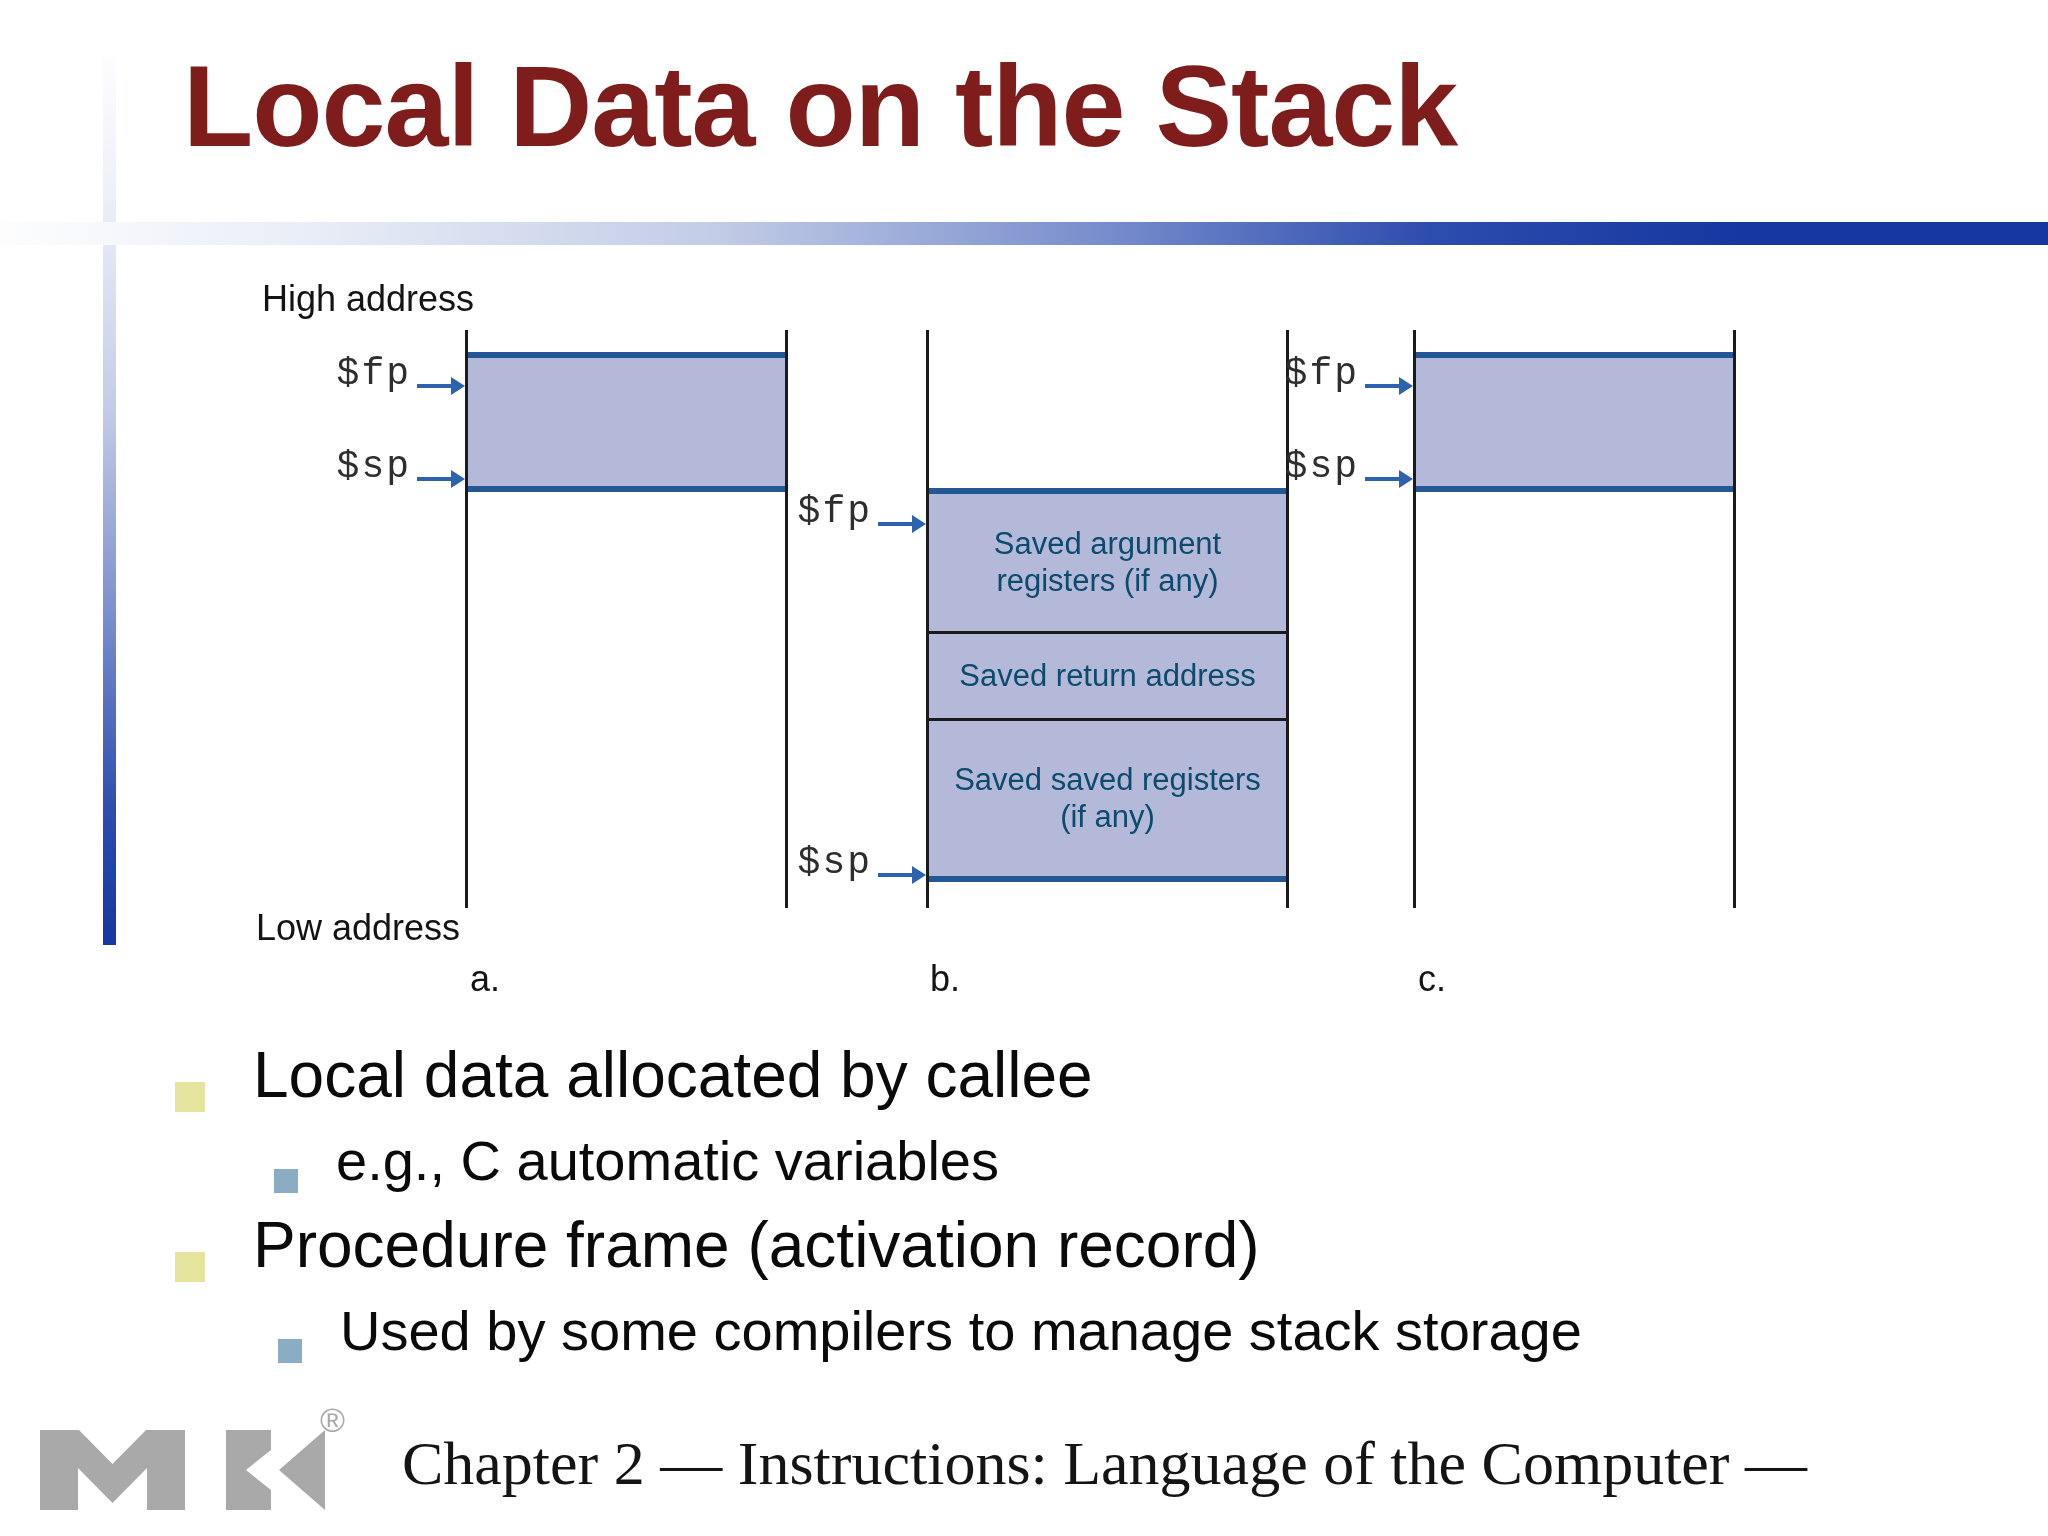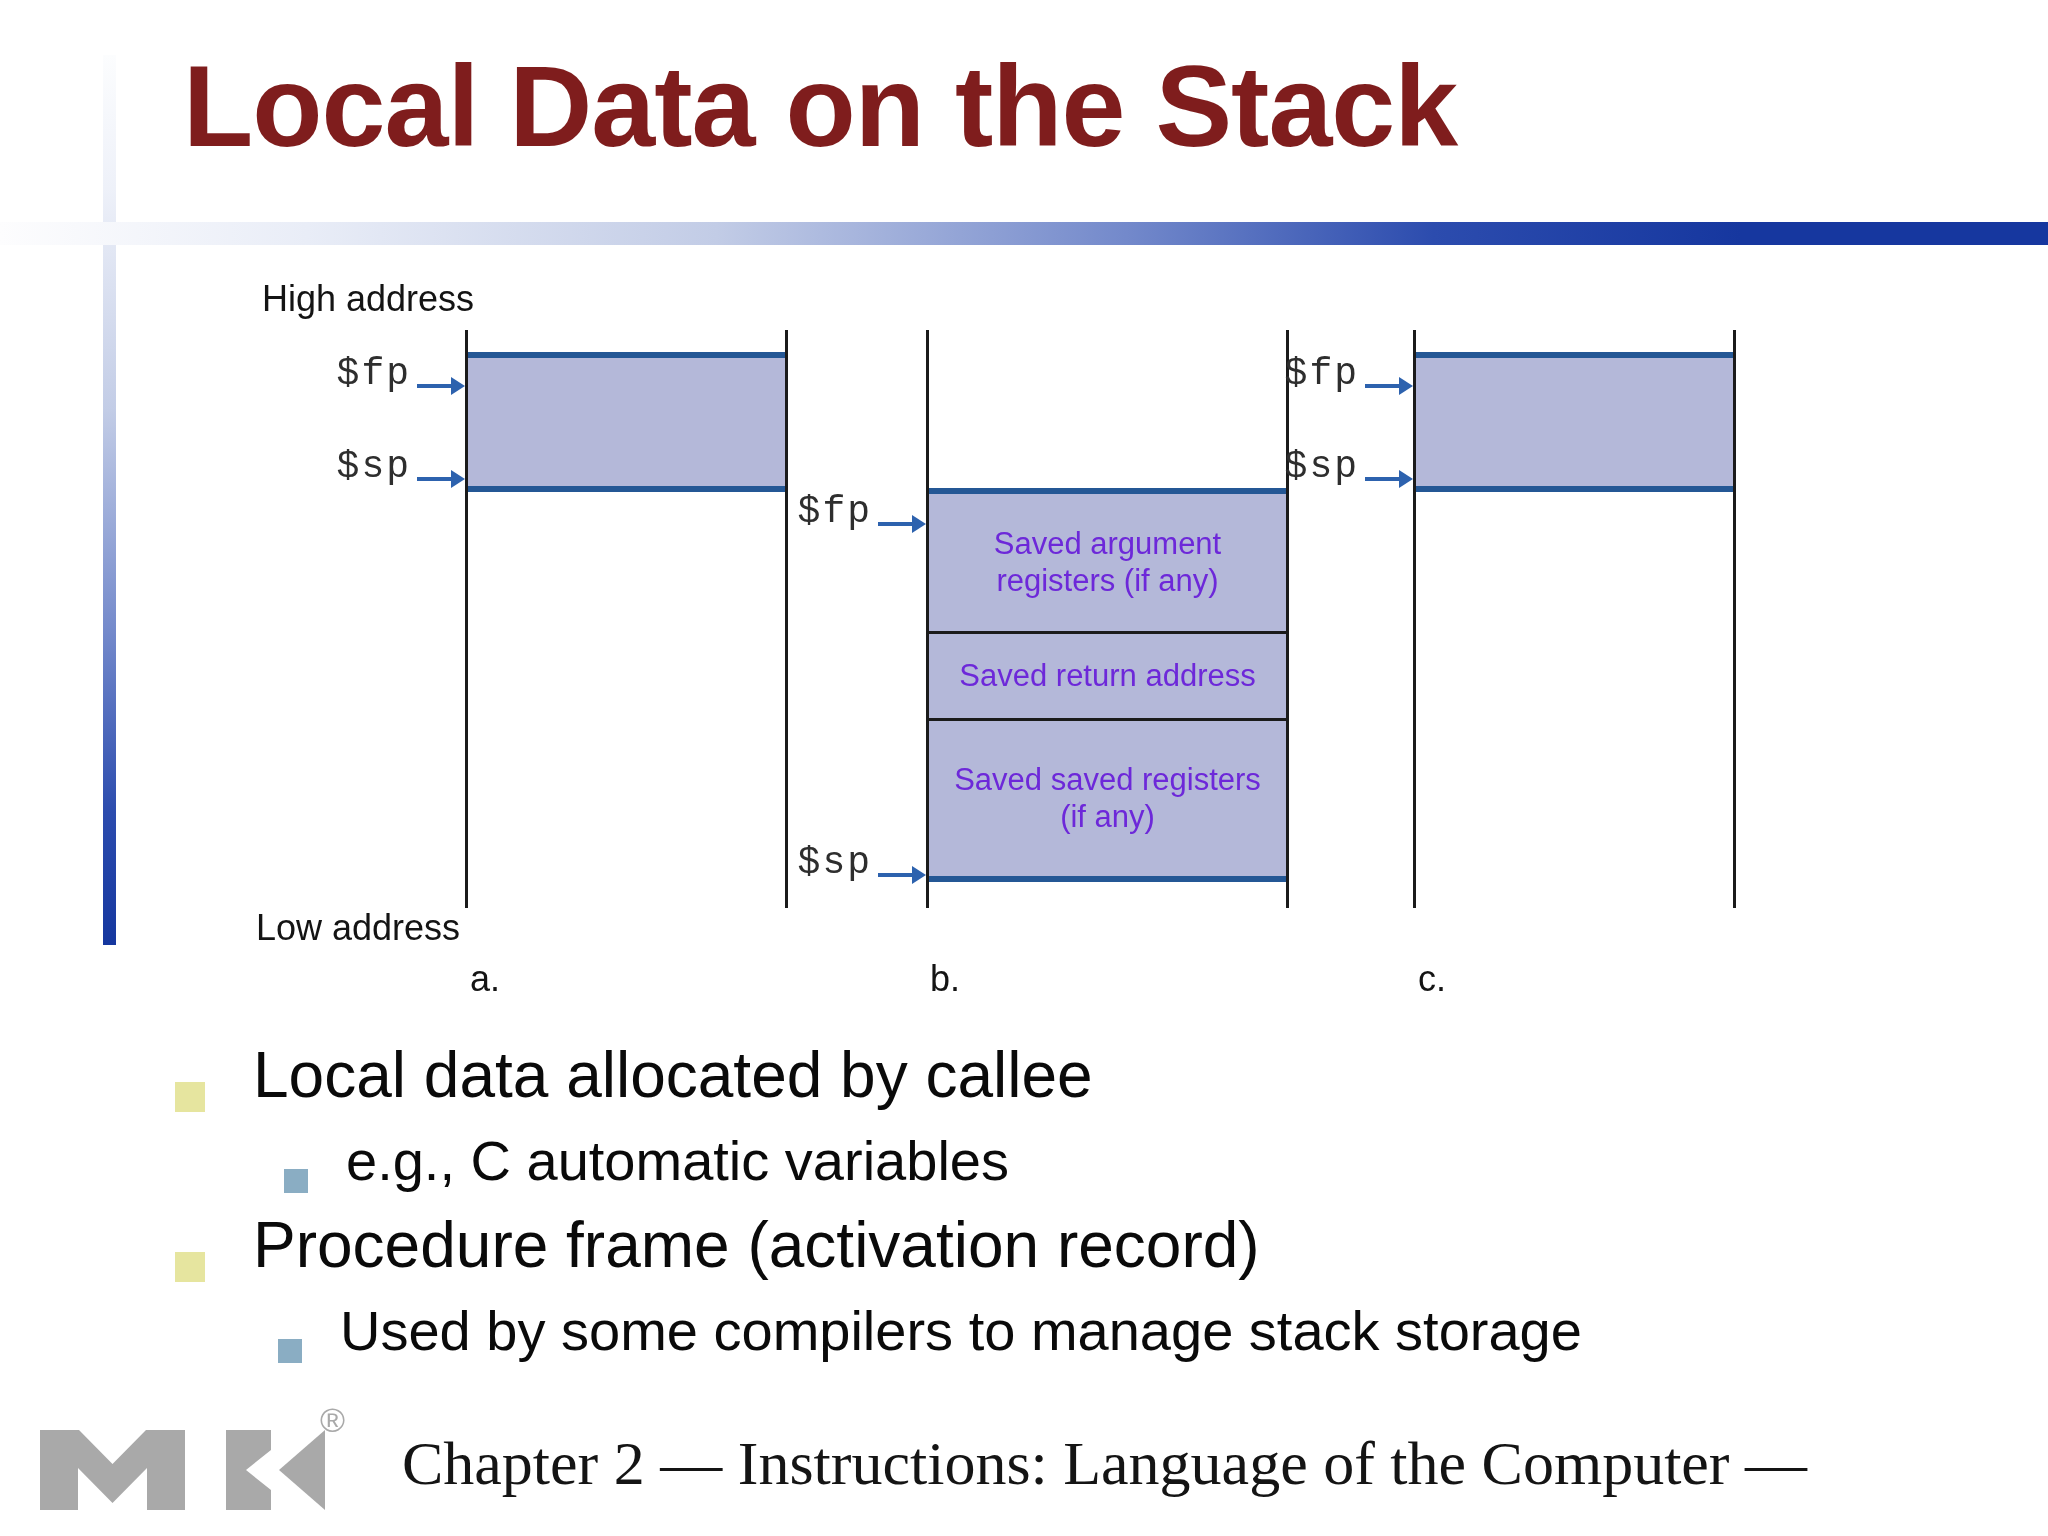--- a/index.html
+++ b/index.html
@@ -37,21 +37,21 @@
     border-top:6px solid #245795;border-bottom:6px solid #245795;
   }
   .framebox{
     position:absolute;left:929px;top:488px;width:357px;height:394px;
     box-sizing:border-box;background:#b4b8d9;
     border-top:6px solid #245795;border-bottom:6px solid #245795;
     display:flex;flex-direction:column;
   }
   .fb-seg{
     display:flex;align-items:center;justify-content:center;
-    text-align:center;font-size:31px;line-height:1.18;color:#6d28d9;
+    text-align:center;font-size:31px;line-height:1.18;color:#0c4a6e;
     padding:0 14px;box-sizing:border-box;
   }
   .fb-seg + .fb-seg{border-top:3px solid #1b1b1b;}
   .reg{
     position:absolute;width:190px;height:44px;
     display:flex;align-items:flex-end;justify-content:flex-end;
   }
   .regtxt{
     font-family:"Liberation Mono", monospace;
     font-size:38px;color:#2e2e2e;letter-spacing:2px;
@@ -144,21 +144,21 @@
     <div class="colletter" style="left:470px">a.</div>
     <div class="colletter" style="left:930px">b.</div>
     <div class="colletter" style="left:1418px">c.</div>
   </div>
 
   <div>
     <div class="b-row l1" style="left:175px;top:1040px">
       <span class="b-sq"></span>
       <span class="b-txt">Local data allocated by callee</span>
     </div>
-    <div class="b-row l2" style="left:284px;top:1130px">
+    <div class="b-row l2" style="left:274px;top:1130px">
       <span class="b-sq"></span>
       <span class="b-txt">e.g., C automatic variables</span>
     </div>
     <div class="b-row l1" style="left:175px;top:1210px">
       <span class="b-sq"></span>
       <span class="b-txt">Procedure frame (activation record)</span>
     </div>
     <div class="b-row l2" style="left:278px;top:1300px">
       <span class="b-sq"></span>
       <span class="b-txt">Used by some compilers to manage stack storage</span>

